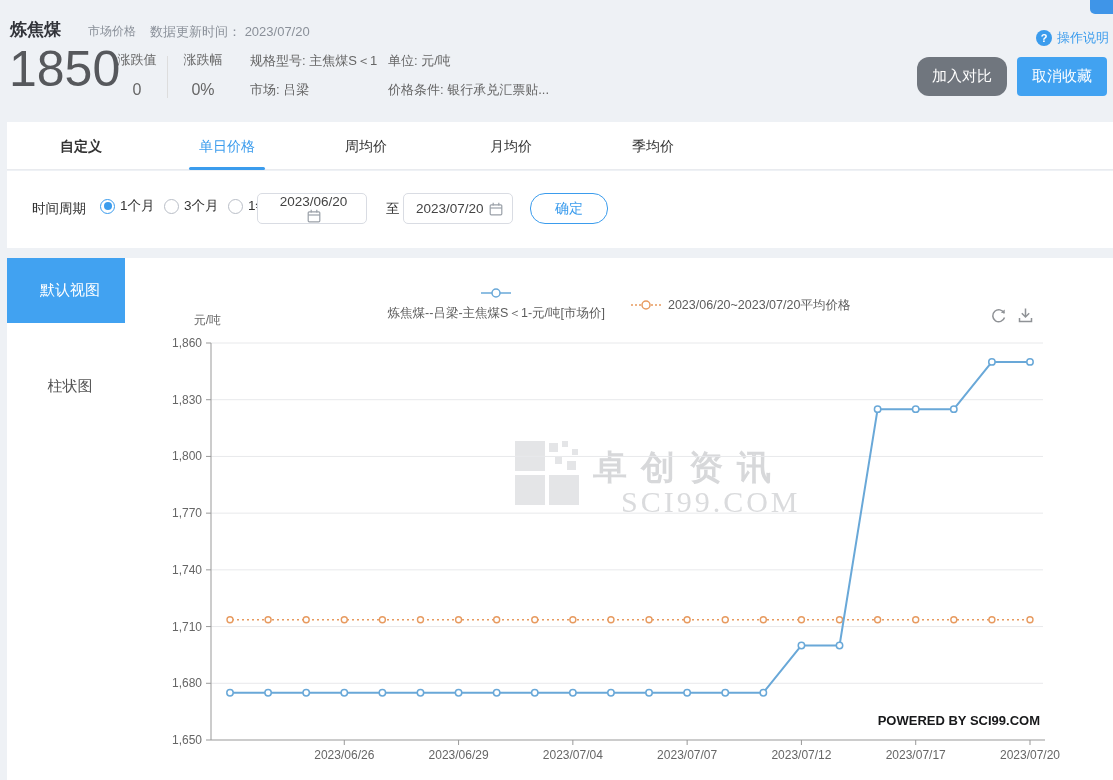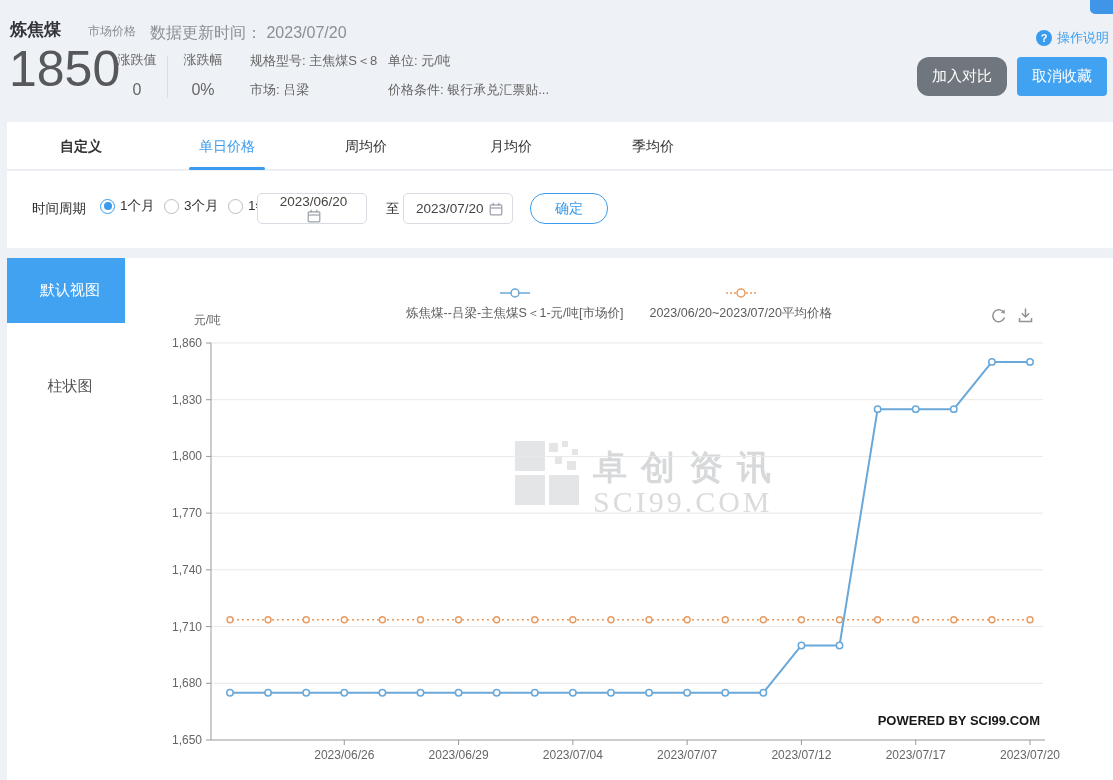--- a/index.html
+++ b/index.html
@@ -2,21 +2,21 @@
 <html><head>
 <meta charset="utf-8">
 <style>
   * { margin:0; padding:0; box-sizing:border-box; }
   body { font-family:"Liberation Sans","DejaVu Sans",sans-serif; background:#dfe3e8; }
   .screen { position:relative; width:1113px; height:780px; background:#eef1f5; overflow:hidden; }
 
   
   .product-name { position:absolute; left:10px; top:18px; font-size:17px; font-weight:bold; color:#32343a; }
   .category { position:absolute; left:88px; top:23px; font-size:12px; color:#8a9099; }
-  .update { position:absolute; left:150px; top:23px; font-size:16px; color:#8a9099; }
+  .update { position:absolute; left:150px; top:23px; font-size:13px; color:#8a9099; }
   .help { position:absolute; right:4px; top:29px; display:flex; align-items:center; gap:5px; color:#3b9ced; font-size:13px; cursor:pointer; }
   .q-icon { width:16px; height:16px; border-radius:50%; background:#3b9ced; color:#fff; font-size:11px; font-weight:bold; display:flex; align-items:center; justify-content:center; }
   .price-big { position:absolute; left:9px; top:40px; font-size:50px; line-height:58px; color:#56585c; }
   .chg-col { position:absolute; top:51px; width:54px; text-align:center; color:#666; }
   .chg-col .lbl { font-size:13px; }
   .chg-col .val { font-size:16px; margin-top:12px; }
   .v-divider { position:absolute; left:167px; top:56px; width:1px; height:42px; background:#ddd; }
   .meta { position:absolute; top:53px; font-size:13px; color:#666; line-height:16px; }
   .meta .row2 { margin-top:13px; }
   .btn { position:absolute; top:57px; width:90px; height:39px; border:none; border-radius:4px; color:#fff; font-size:15px; font-family:inherit; cursor:pointer; }
@@ -54,21 +54,21 @@
   #plot { position:absolute; left:0; top:0; }
 
   
   .watermark { position:absolute; left:390px; top:183px; display:flex; gap:14px; pointer-events:none; }
   .wm-logo { display:flex; gap:4px; }
   .wm-c1 { display:flex; flex-direction:column; gap:4px; }
   .wm-sq { width:30px; height:30px; background:#e4e5e7; }
   .wm-px { position:relative; width:30px; height:30px; }
   .wm-px i { position:absolute; background:#e4e5e7; }
   .wm-text1 { font-size:34px; font-weight:bold; letter-spacing:14px; color:#d7d8da; line-height:36px; margin-top:8px; white-space:nowrap; }
-  .wm-text2 { font-family:"Liberation Serif","DejaVu Serif",serif; font-size:30px; letter-spacing:3px; color:#dadbdd; white-space:nowrap; }
+  .wm-text2 { font-family:"Liberation Serif","DejaVu Serif",serif; font-size:30px; letter-spacing:3px; color:#dadbdd; white-space:nowrap;margin-left:28px; }
   .powered-by { position:absolute; left:690px; top:455px; width:225px; text-align:right; font-size:13px; font-weight:bold; color:#17181a; }
 </style>
 </head>
 <body>
 
 <div class="screen">
 
   <div class="product-name">炼焦煤</div>
   <div class="category">市场价格</div>
   <div class="update">
@@ -84,21 +84,21 @@
   <div class="chg-col" style="left:110px;">
     <div class="lbl">涨跌值</div>
     <div class="val">0</div>
   </div>
   <div class="v-divider"></div>
   <div class="chg-col" style="left:176px;">
     <div class="lbl">涨跌幅</div>
     <div class="val">0%</div>
   </div>
   <div class="meta" style="left:250px;">
-    <div><span>规格型号:</span> <span>主焦煤S＜8</span></div>
+    <div><span>规格型号:</span> <span>主焦煤S＜1</span></div>
     <div class="row2"><span>市场:</span> <span>吕梁</span></div>
   </div>
   <div class="meta" style="left:388px;">
     <div><span>单位:</span> <span>元/吨</span></div>
     <div class="row2"><span>价格条件:</span> <span>银行承兑汇票贴...</span></div>
   </div>
   <button class="btn btn-compare">加入对比</button>
   <button class="btn btn-fav">取消收藏</button>
   <div class="corner-widget"></div>
 
@@ -152,21 +152,21 @@
 
     <div class="chart-region">
       <div class="legend" id="legend">
         <div class="legend-item" style="color: rgb(92, 92, 92); flex-direction: column;">
           <svg width="30" height="10" viewBox="0 0 30 10" style="color: rgb(105, 168, 216);">
               <line x1="0" y1="5" x2="30" y2="5" stroke="currentColor" stroke-width="1.5"></line>
               <circle cx="15" cy="5" r="4" fill="#fff" stroke="currentColor" stroke-width="1.5"></circle>
             </svg>
           <span>炼焦煤--吕梁-主焦煤S＜1-元/吨[市场价]</span>
         </div>
-        <div class="legend-item" style="color: rgb(92, 92, 92); flex-direction: column;">
+        <div class="legend-item" style="color: rgb(92, 92, 92);">
           <svg width="30" height="10" viewBox="0 0 30 10" style="color: rgb(231, 154, 95);">
               <line x1="0" y1="5" x2="30" y2="5" stroke="currentColor" stroke-width="1.5" stroke-dasharray="2 2"></line>
               <circle cx="15" cy="5" r="4" fill="#fff" stroke="currentColor" stroke-width="1.5"></circle>
             </svg>
           <span>2023/06/20~2023/07/20平均价格</span>
         </div>
       </div>
 
       <div class="unit-label">元/吨</div>
 

